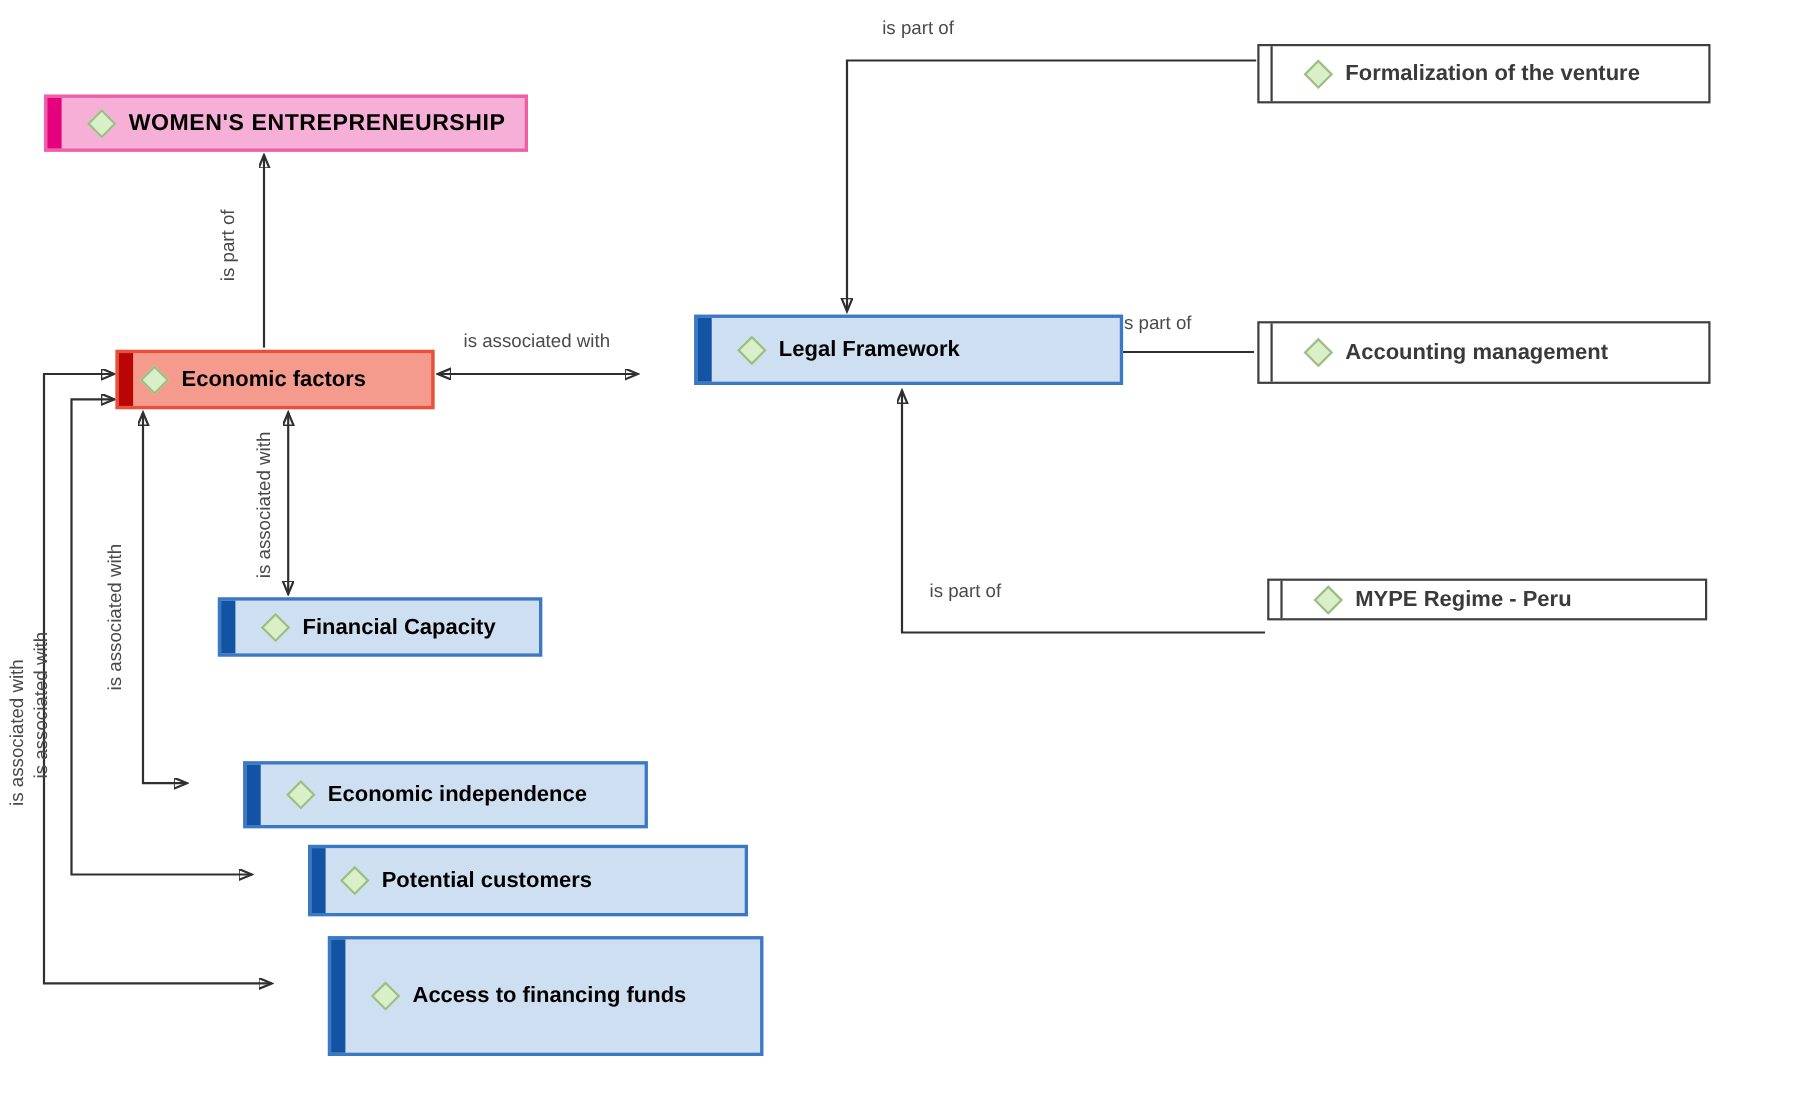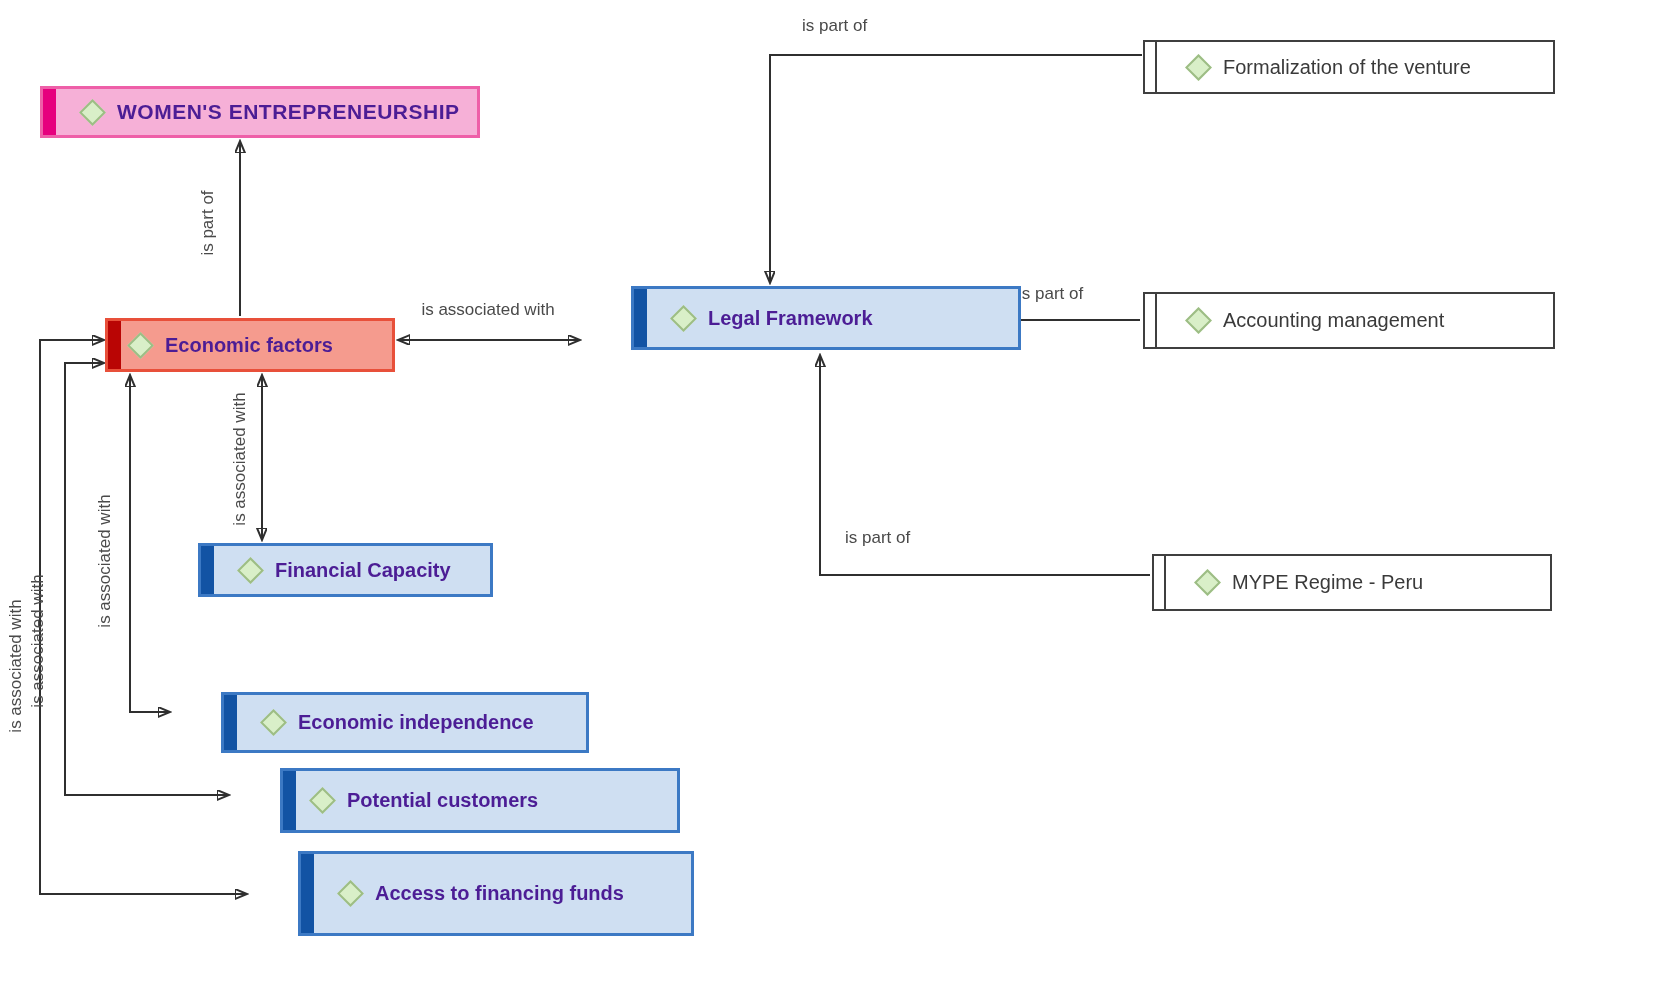--- a/index.html
+++ b/index.html
@@ -18,22 +18,22 @@
   .pink .bar{background:#e6007e;}
   .red  {background:#f59b8e;border:3px solid #e8503a;}
   .red  .bar{background:#b90504;}
   .blue {background:#cfdff2;border:3px solid #3c79c4;margin-left:48px;}
   .blue .bar{background:#1253a4;}
   .white{background:#ffffff;border:2px solid #3f3f3f;}
   .diamond{
     width:15px;height:15px;background:#d9efc8;border:2px solid #9dbd85;
     transform:rotate(45deg);margin:0 15px 0 10px;flex-shrink:0;
   }
-  .nlabel{font-size:20px;font-weight:bold;color:#4c1d95;white-space:nowrap;}
-  .white .nlabel{font-weight:normal;color:#3a3a3a;}
+  .nlabel{font-size:20px;font-weight:bold;color:#000000;white-space:nowrap;}
+  .white .nlabel{font-weight:bold;color:#3a3a3a;}
   .pink .nlabel{font-size:21px;letter-spacing:0.5px;}
   .elabel{position:absolute;font-size:17px;color:#4a4a4a;white-space:nowrap;}
   .center{text-align:center;}
   .vlabel{transform:rotate(-90deg);text-align:center;}
   #edges{position:absolute;left:0;top:0;pointer-events:none;}
   #edges path{fill:none;stroke:#2f2f2f;stroke-width:2;}
 </style>
 </head>
 <body>
 
@@ -92,21 +92,21 @@
     <span class="diamond"></span>
     <span class="nlabel">Formalization of the venture</span>
   </div>
 
   <div class="node white" style="left:1143px;top:292px;width:412px;height:57px;">
     <span class="innerline"></span>
     <span class="diamond"></span>
     <span class="nlabel">Accounting management</span>
   </div>
 
-  <div class="node white" style="left:1152px;top:554px;width:400px;height:57px;text-align:center;">
+  <div class="node white" style="left:1152px;top:526px;width:400px;height:38px;text-align:center;">
     <span class="innerline"></span>
     <span class="diamond"></span>
     <span class="nlabel">MYPE Regime - Peru</span>
   </div>
 
   <div class="node blue" style="left:150px;top:543px;width:295px;height:54px;">
     <span class="bar"></span>
     <span class="diamond"></span>
     <span class="nlabel">Financial Capacity</span>
   </div>
@@ -116,19 +116,19 @@
     <span class="diamond"></span>
     <span class="nlabel">Economic independence</span>
   </div>
 
   <div class="node blue" style="left:232px;top:768px;width:400px;height:65px;padding-left:20px;">
     <span class="bar"></span>
     <span class="diamond"></span>
     <span class="nlabel">Potential customers</span>
   </div>
 
-  <div class="node blue" style="left:250px;top:851px;width:396px;height:85px;">
+  <div class="node blue" style="left:250px;top:851px;width:396px;height:109px;">
     <span class="bar"></span>
     <span class="diamond"></span>
     <span class="nlabel">Access to financing funds</span>
   </div>
 
 </div>
 
 </body></html>

